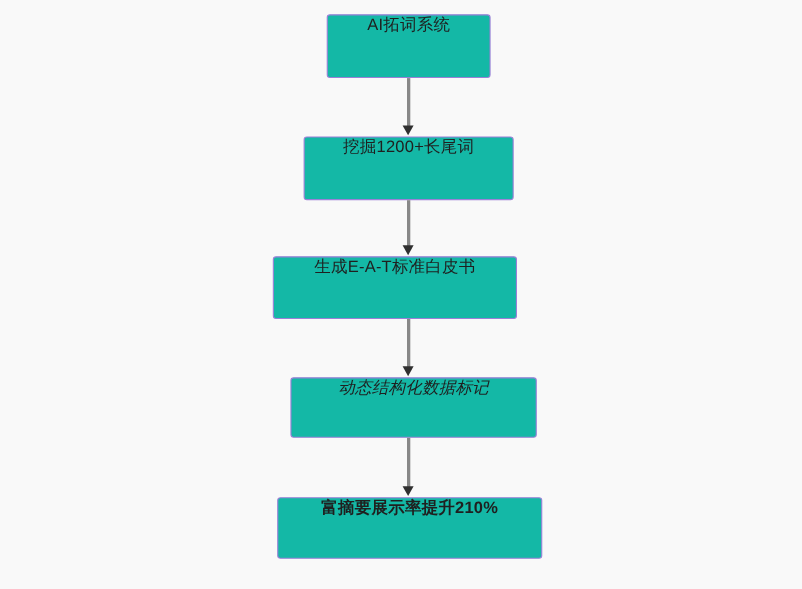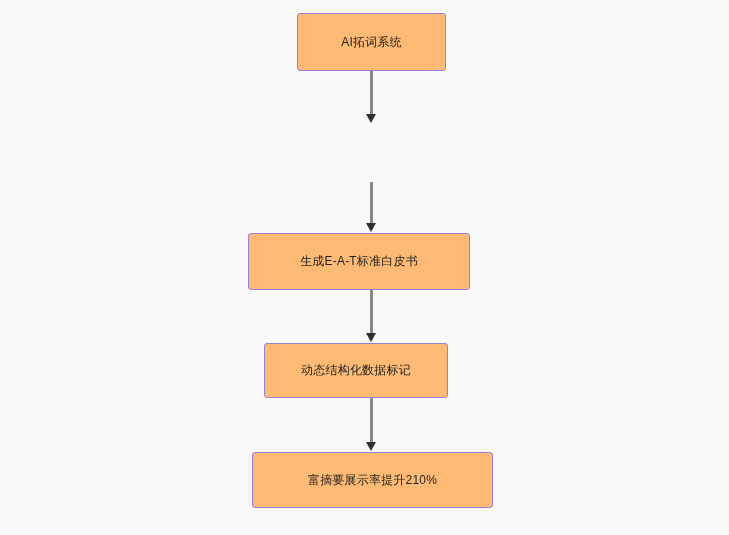--- a/index.html
+++ b/index.html
@@ -16,28 +16,28 @@
   }
   #flow-canvas {
     position: relative;
     width: 729px;
     height: 535px;
     background: #f9f9f9;
   }
   .node {
     position: absolute;
     box-sizing: border-box;
-    background: #fdba74;
+    background: #14b8a6;
     border: 1.6px solid #9a7fd8;
     border-radius: 3px;
     display: flex;
-    align-items: center;
+    align-items: flex-start;
     justify-content: center;
     color: #1f1f1f;
-    font-size: 12px;
+    font-size: 15px;
     line-height: 1.2;
     letter-spacing: 0.2px;
     white-space: nowrap;
     user-select: none;
   }
   .node-label {
     display: block;
     text-align: center;
   }
   .edge {
@@ -50,22 +50,22 @@
     width: 0;
     height: 0;
     border-left: 5.5px solid transparent;
     border-right: 5.5px solid transparent;
     border-top: 9px solid #303030;
   }
   
   #node-1 { left: 297px; top: 13px;  width: 149px; height: 58px; }
   #node-2 { left: 276px; top: 124px; width: 191px; height: 58px; }
   #node-3 { left: 248px; top: 233px; width: 222px; height: 57px; }
-  #node-4 { left: 264px; top: 343px; width: 184px; height: 55px; }
-  #node-5 { left: 252px; top: 452px; width: 241px; height: 56px; }
+  #node-4 { left: 264px; top: 343px; width: 224px; height: 55px; font-style: italic; }
+  #node-5 { left: 252px; top: 452px; width: 241px; height: 56px; font-weight: bold; }
   
   #edge-1 { left: 369.5px; top: 71px;  height: 44px; }
   #edge-2 { left: 369.5px; top: 182px; height: 42px; }
   #edge-3 { left: 369.5px; top: 290px; height: 44px; }
   #edge-4 { left: 369.5px; top: 398px; height: 45px; }
   #arrow-1 { left: 365.5px; top: 114px; }
   #arrow-2 { left: 365.5px; top: 223px; }
   #arrow-3 { left: 365.5px; top: 333px; }
   #arrow-4 { left: 365.5px; top: 442px; }
 </style>
@@ -74,20 +74,23 @@
 
 <div id="flow-canvas">
 
   <div class="node" id="node-1">
     <span class="node-label">AI拓词系统</span>
   </div>
 
   <div class="edge" id="edge-1"></div>
   <div class="arrowhead" id="arrow-1"></div>
 
+  <div class="node" id="node-2">
+    <span class="node-label">挖掘1200+长尾词</span>
+  </div>
 
   <div class="edge" id="edge-2"></div>
   <div class="arrowhead" id="arrow-2"></div>
 
   <div class="node" id="node-3">
     <span class="node-label">生成E-A-T标准白皮书</span>
   </div>
 
   <div class="edge" id="edge-3"></div>
   <div class="arrowhead" id="arrow-3"></div>

